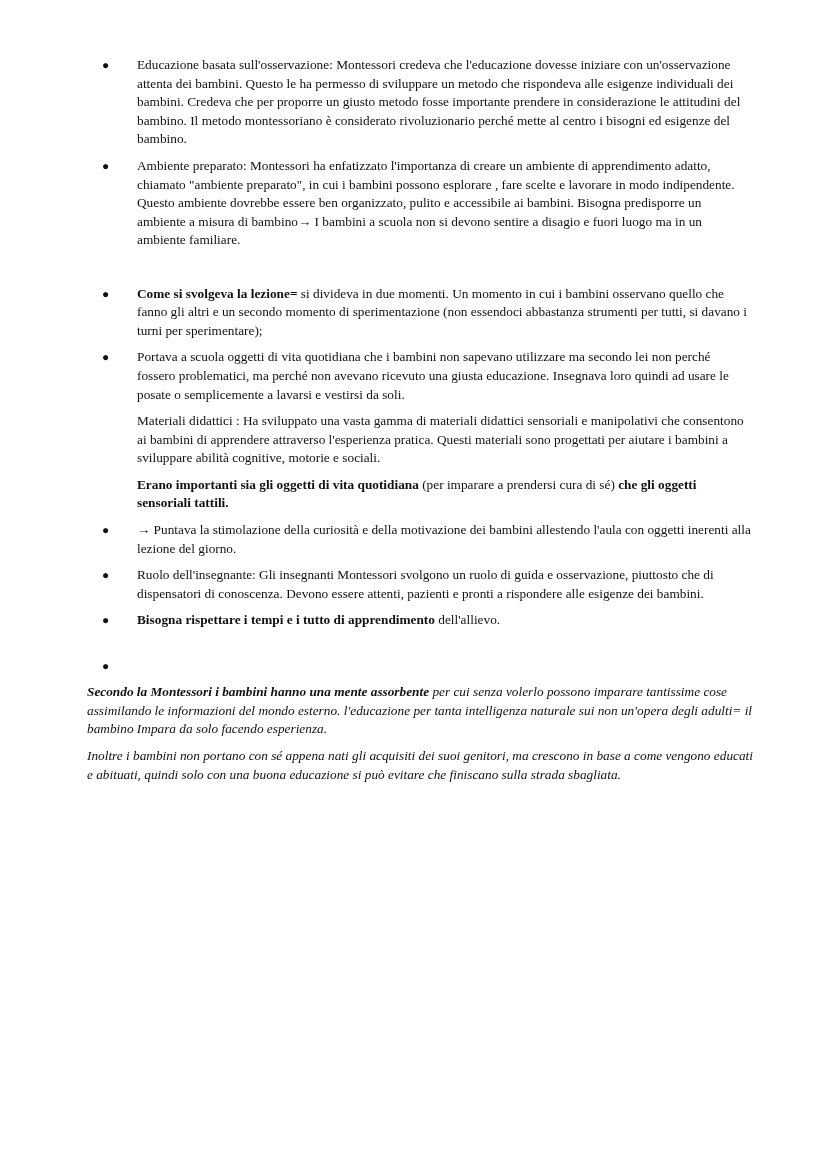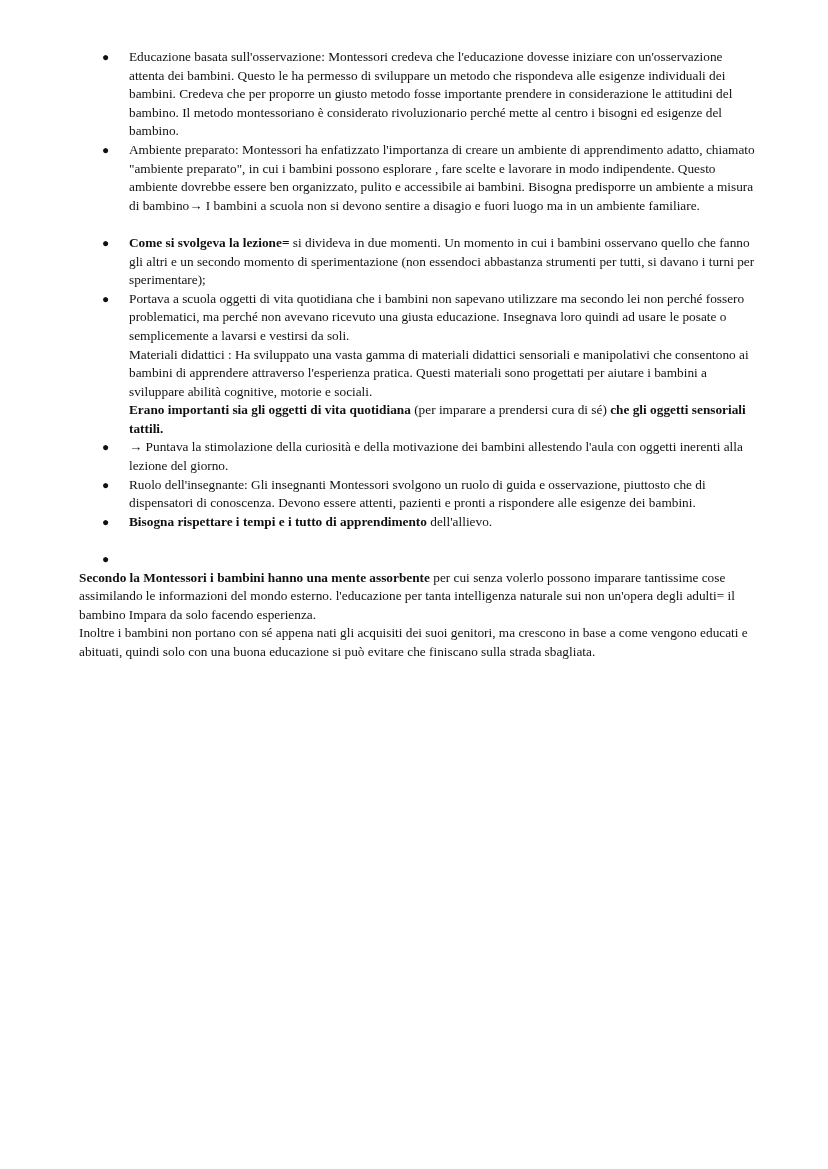--- a/index.html
+++ b/index.html
@@ -3,24 +3,24 @@
 <meta charset="utf-8">
 <style>
   html, body { margin: 0; padding: 0; background: #ffffff; }
   body { width: 828px; height: 1169px; position: relative; overflow: hidden;
     font-family: "Liberation Serif", "DejaVu Serif", serif; font-size: 13.3px; color: #111; line-height: 18.6px; }
   .page { position: absolute; left: 0; top: 48px; width: 828px; }
   ul.list { list-style: none; margin: 0; padding: 0; }
   li.item { position: relative; padding-left: 129px; padding-right: 68px; }
   li.item .bullet { position: absolute; left: 102px; top: 0; font-size: 12px; }
   .gap { height: 18.6px; }
-  p { margin: 0; }
+  p { margin: 8px; }
   b { font-weight: bold; }
   .ul { }
-  .para { padding-left: 79px; padding-right: 60px; }
+  .para { padding-left: 79px; padding-right: 60px; font-style: italic; }
 </style>
 </head>
 <body>
 
 <div class="page">
   <ul class="list">
     <li class="item">
       <span class="bullet">●</span>
       <p>Educazione basata sull'osservazione: Montessori credeva che l'educazione dovesse iniziare con un'osservazione attenta dei bambini. Questo le ha permesso di sviluppare un metodo che rispondeva alle esigenze individuali dei bambini. Credeva che per proporre un giusto metodo fosse importante prendere in considerazione le attitudini del bambino. Il metodo montessoriano è considerato rivoluzionario perché mette al centro i bisogni ed esigenze del bambino.</p>
     </li>

